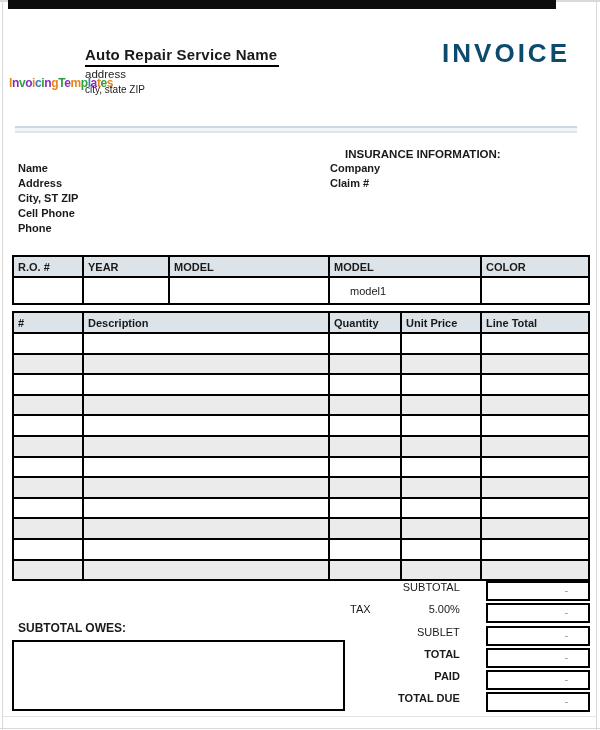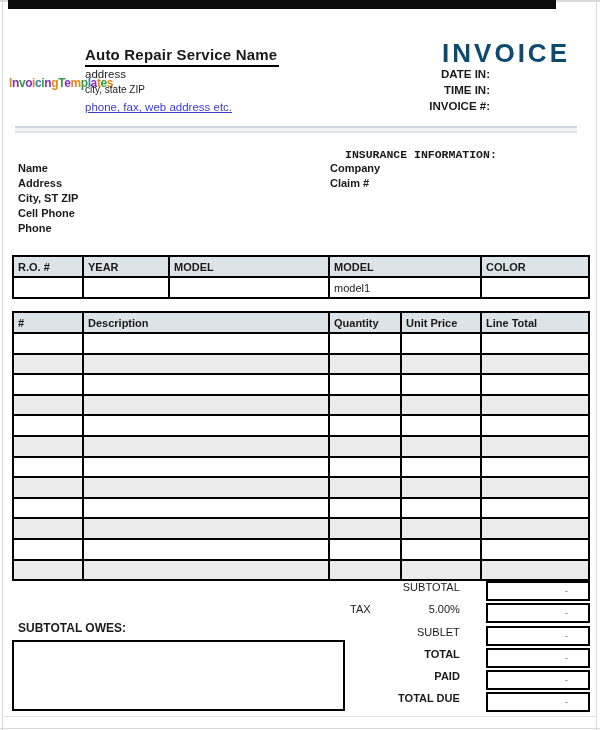--- a/index.html
+++ b/index.html
@@ -34,33 +34,33 @@
     font-size: 26px; font-weight: bold; letter-spacing: 3px; color: #0c4a6e;
   }
   .hdr-fields { position: absolute; right: 110px; top: 66px; text-align: right; }
   .hdr-fields div { font-size: 11.5px; font-weight: bold; height: 16px; line-height: 16px; }
 
   .divider {
     position: absolute; left: 15px; top: 126px; width: 562px; height: 7px;
     border-top: 2px solid #ccd8df; border-bottom: 2px solid #dde5ea; background: #f1f5f7;
   }
 
-  .ins-title { position: absolute; left: 345px; top: 148px; font-size: 11.5px; font-weight: bold; font-family: Liberation Mono, monospace; }
+  .ins-title { position: absolute; left: 345px; top: 148px; font-size: 11.5px; font-weight: bold; }
   .cust-fields { position: absolute; left: 18px; top: 161px; }
   .cust-fields div { font-size: 11px; font-weight: bold; height: 15px; line-height: 15px; }
   .ins-fields { position: absolute; left: 330px; top: 161px; }
   .ins-fields div { font-size: 11px; font-weight: bold; height: 15px; line-height: 15px; }
 
   
   table { border-collapse: collapse; table-layout: fixed; }
   .veh-table { position: absolute; left: 12px; top: 255px; width: 578px; }
   .items-table { position: absolute; left: 12px; top: 311px; width: 578px; }
   th, td { border: 2px solid #000; font-size: 11px; overflow: hidden; white-space: nowrap; }
   th { background: #dce4e9; font-weight: bold; height: 21px; padding: 0 4px; }
-  .veh-table td { height: 21px; background: #fff; padding: 0 4px; }
+  .veh-table td { height: 27px; background: #fff; padding: 0 20px; }
   .items-table td { height: 20.6px; padding: 0 4px; }
   .items-table tr.stripe td { background: #ebebeb; }
   .items-table tr.plain td { background: #fff; }
   .al { text-align: left; } .ac { text-align: left; }
 
   
   .totals { position: absolute; left: 12px; top: 581px; width: 578px; }
   .tot-row { display: flex; align-items: flex-start; height: 20px; margin-bottom: 2.3px; gap: 16px; }
   .tot-label { width: 458px; text-align: right; font-size: 11px; display: flex; justify-content: flex-end; align-items: center; }
   .tot-label.b { font-weight: bold; }
@@ -81,27 +81,21 @@
   <div class="edge left"></div>
   <div class="edge right"></div>
   <div class="edge bottom"></div>
   <div class="footer-line"></div>
   <div class="top-bar"></div>
 
   <div class="company-name">Auto Repair Service Name</div>
   <div class="logo"><span id="logo-letters"><span style="color: rgb(232, 133, 26);">I</span><span style="color: rgb(123, 47, 168);">n</span><span style="color: rgb(47, 158, 63);">v</span><span style="color: rgb(138, 47, 184);">o</span><span style="color: rgb(232, 133, 26);">i</span><span style="color: rgb(47, 127, 192);">c</span><span style="color: rgb(47, 158, 63);">i</span><span style="color: rgb(138, 47, 184);">n</span><span style="color: rgb(232, 133, 26);">g</span><span style="color: rgb(47, 158, 63);">T</span><span style="color: rgb(138, 47, 184);">e</span><span style="color: rgb(232, 133, 26);">m</span><span style="color: rgb(47, 158, 63);">p</span><span style="color: rgb(47, 127, 192);">l</span><span style="color: rgb(138, 47, 184);">a</span><span style="color: rgb(232, 133, 26);">t</span><span style="color: rgb(47, 158, 63);">e</span><span style="color: rgb(232, 133, 26);">s</span></span></div>
   <div class="addr1">address</div>
   <div class="addr2">city, state ZIP</div>
-  <a class="contact-link">phone, fax, web address etc.</a>
   <div class="invoice-mark">INVOICE</div>
-  <div class="hdr-fields" id="hdr-fields">
-      <div>DATE IN:</div>
-      <div>TIME IN:</div>
-      <div>INVOICE #:</div>
-    </div>
 
   <div class="divider"></div>
 
   <div class="ins-title">INSURANCE INFORMATION:</div>
   <div class="cust-fields" id="cust-fields">
       <div>Name</div>
       <div>Address</div>
       <div>City, ST ZIP</div>
       <div>Cell Phone</div>
       <div>Phone</div>

